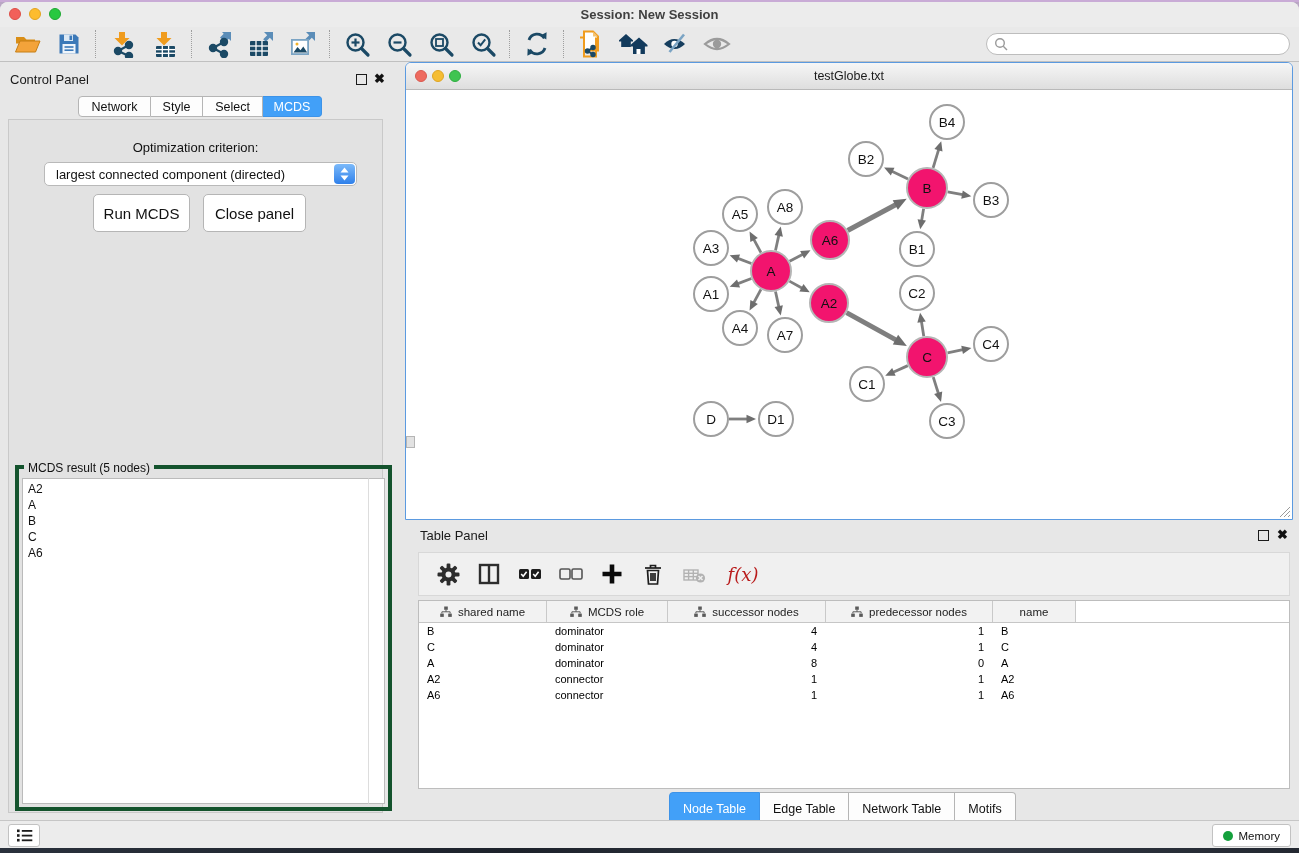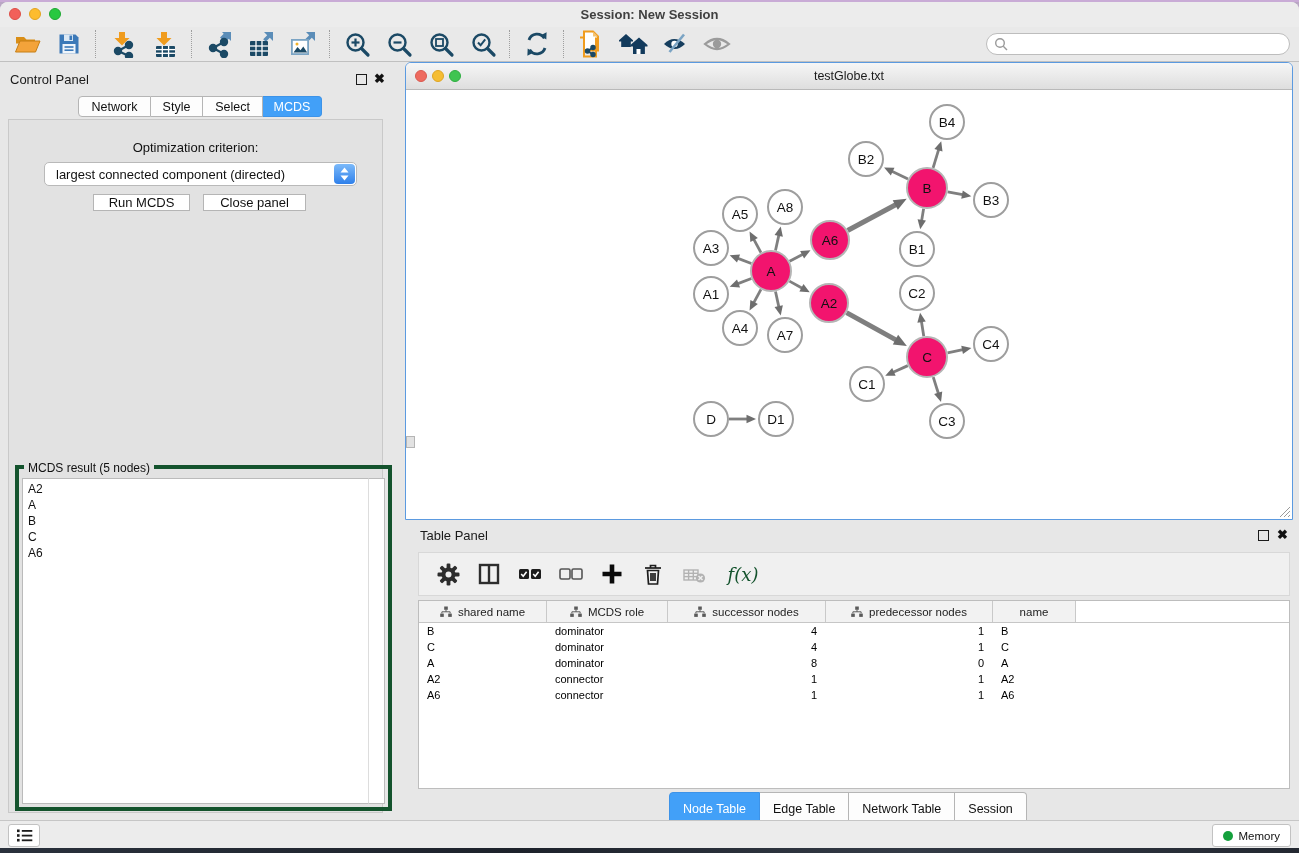--- a/index.html
+++ b/index.html
@@ -25,39 +25,39 @@
   #cp-tabs{position:absolute;left:78px;top:34px;height:21px;display:flex;}
   .seg{border:1px solid #b5b5b5;border-left-width:0;background:#fdfdfd;font-size:12.5px;color:#111;display:flex;align-items:center;justify-content:center;box-sizing:border-box;}
   .seg.first{border-left-width:1px;border-radius:4px 0 0 4px;}
   .seg.last{border-radius:0 4px 4px 0;}
   .seg.selected{background:#42a0f8;border-color:#3d93e8;color:#fff;}
   #cp-content{position:absolute;left:8px;top:57px;width:375px;height:694px;background:#e2e2e2;border:1px solid #c9c9c9;box-sizing:border-box;}
   #opt-label{position:absolute;left:0;width:100%;top:20px;text-align:center;font-size:13px;color:#111;}
   #criterion{position:absolute;left:35px;top:42px;width:313px;height:24px;background:#fff;border:1px solid #b9b9b9;border-radius:5px;box-sizing:border-box;display:flex;align-items:center;}
   #criterion .val{font-size:13px;color:#111;padding-left:11px;}
   #criterion .stepper{position:absolute;right:1px;top:1px;width:21px;height:20px;border-radius:4px;background:linear-gradient(#7cbafa,#2f80ea);display:flex;flex-direction:column;align-items:center;justify-content:center;gap:2px;}
-  .btn{position:absolute;height:17px;background:#fff;border:1px solid #b5b5b5;border-radius:0;font-size:13px;color:#111;display:flex;align-items:center;justify-content:center;box-sizing:border-box;}
+  .btn{position:absolute;height:38px;background:#fff;border:1px solid #b5b5b5;border-radius:5px;font-size:15px;color:#111;display:flex;align-items:center;justify-content:center;box-sizing:border-box;}
   #result-group{position:absolute;left:6px;top:345px;width:369px;height:338px;border:4px solid #14532d;}
   #result-label{position:absolute;left:5px;top:-8px;background:#e2e2e2;padding:0 4px;font-size:12px;color:#111;}
   #result-list{position:absolute;left:3px;top:9px;right:19px;bottom:3px;background:#fff;border:1px solid #bbb;padding-top:2px;}
   #result-scroll{position:absolute;right:3px;top:9px;width:15px;bottom:3px;background:#fff;border:1px solid #bbb;border-left:1px solid #ddd;}
   .result-item{font-size:12px;color:#111;padding:0 5px;height:16px;line-height:16px;}
   
   #net-frame{left:405px;top:60px;width:888px;height:458px;border:1.5px solid #5b9ae0;background:#fff;box-sizing:border-box;border-radius:6px 6px 0 0;}
   #net-titlebar{position:absolute;left:0;top:0;right:0;height:26px;background:linear-gradient(#f6f6f6,#dedede);border-bottom:1px solid #b9b9b9;border-radius:5px 5px 0 0;}
   #net-title{text-align:center;font-size:12.5px;line-height:26px;color:#1a1a1a;}
   #net-canvas{position:absolute;left:0;top:27px;right:0;bottom:0;background:#fff;}
   #left-grip{position:absolute;left:0px;top:346px;width:7px;height:10px;background:#e2e2e2;border:1px solid #b5b5b5;}
   #resize-grip{position:absolute;right:1px;bottom:1px;width:13px;height:13px;}
   
   #table-panel{left:406px;top:520px;width:893px;height:300px;}
   #tp-title{position:absolute;left:14px;top:6px;font-size:13px;color:#1a1a1a;}
   #tp-toolbar{position:absolute;left:12px;top:30px;width:872px;height:44px;background:#f0f0f0;border:1px solid #d8d8d8;box-sizing:border-box;display:flex;align-items:center;gap:17px;padding-left:17px;}
   .tp-btn{display:flex;align-items:center;justify-content:center;width:24px;height:26px;}
-  #fx-label{font-family:"DejaVu Serif","Liberation Serif",serif;font-style:italic;color:#14532d;font-size:18px;}
+  #fx-label{font-family:"DejaVu Serif","Liberation Serif",serif;font-style:italic;color:#b91c1c;font-size:18px;}
   #tp-table{position:absolute;left:12px;top:78px;width:872px;height:189px;background:#fff;border:1px solid #bdbdbd;box-sizing:border-box;overflow:hidden;}
   #tp-header{display:flex;height:21px;border-bottom:1px solid #c6c6c6;background:#fff;}
   .th{background:#f2f2f2;border-right:1px solid #c9c9c9;display:flex;align-items:center;justify-content:center;gap:6px;font-size:11.5px;color:#222;box-sizing:border-box;height:21px;}
   .tr{display:flex;height:16px;align-items:center;}
   .td{font-size:11px;color:#000;box-sizing:border-box;padding-left:8px;overflow:hidden;white-space:nowrap;}
   .td.right{text-align:right;padding-right:9px;padding-left:0;}
   #tp-tabs{position:absolute;left:263px;top:270px;height:21px;display:flex;}
   #tp-tabs .seg{font-size:12.5px;padding:16px 13px;}
   
   #statusbar{left:0;top:818px;width:1299px;height:28px;background:#ececec;border-top:1px solid #c6c6c6;}
@@ -534,21 +534,21 @@
             <div class="td right" style="width: 167px;">1</div>
             <div class="td" style="width: 83px;">A6</div>
           </div>
         </div>
     </div>
 
     <div id="tp-tabs">
         <div class="seg selected first">Node Table</div>
         <div class="seg">Edge Table</div>
         <div class="seg">Network Table</div>
-        <div class="seg last">Session</div>
+        <div class="seg last">Motifs</div>
       </div>
   </div>
 
   <div id="statusbar" class="abs">
     <div id="list-btn">
       <svg width="17" height="15" viewBox="0 0 17 15">
         <g fill="#1d1d1d">
           <rect x="1" y="1.5" width="2.6" height="2.6"></rect>
             <rect x="1" y="6.2" width="2.6" height="2.6"></rect>
             <rect x="1" y="10.9" width="2.6" height="2.6"></rect>

